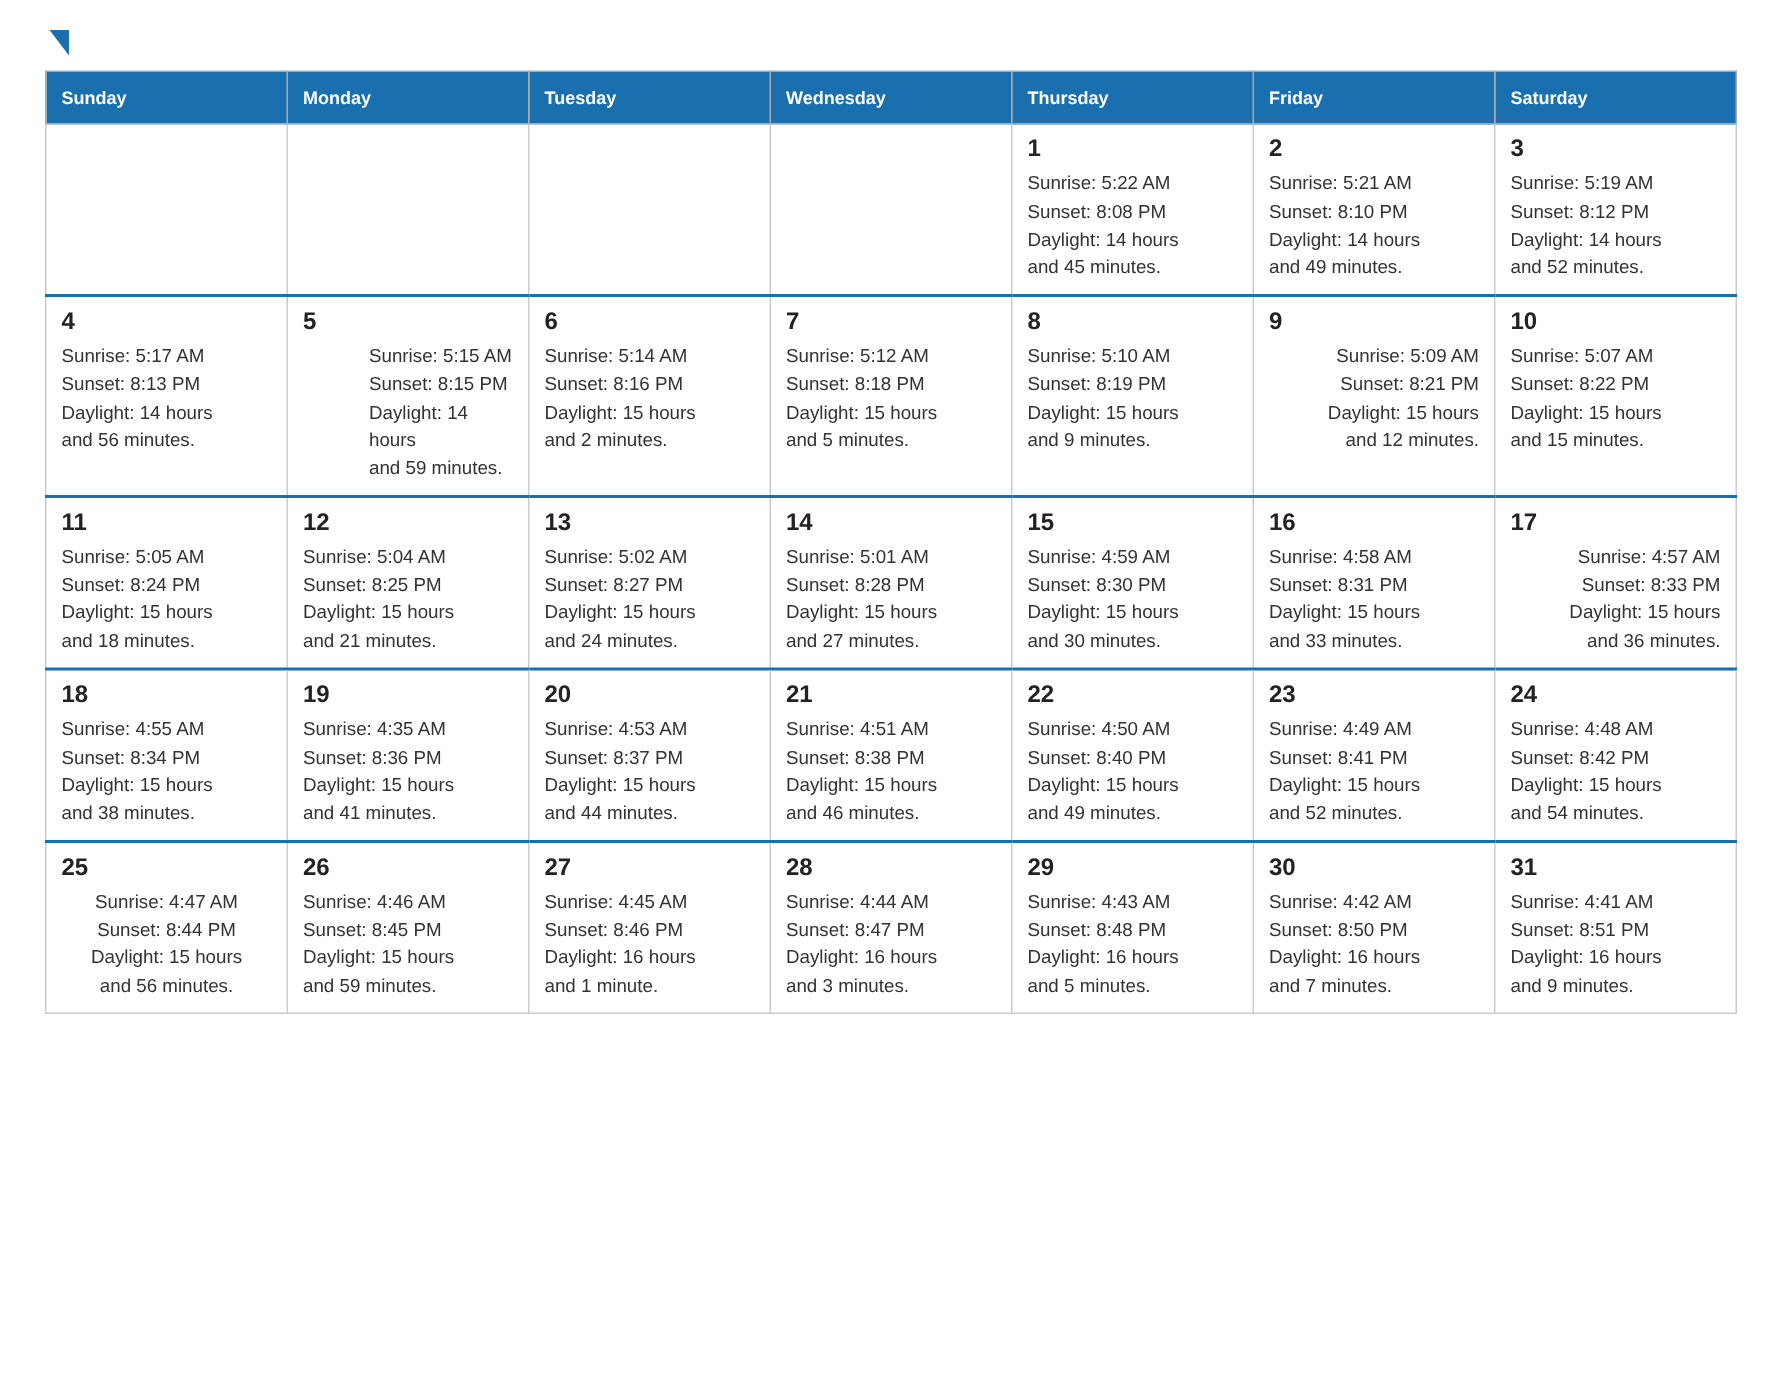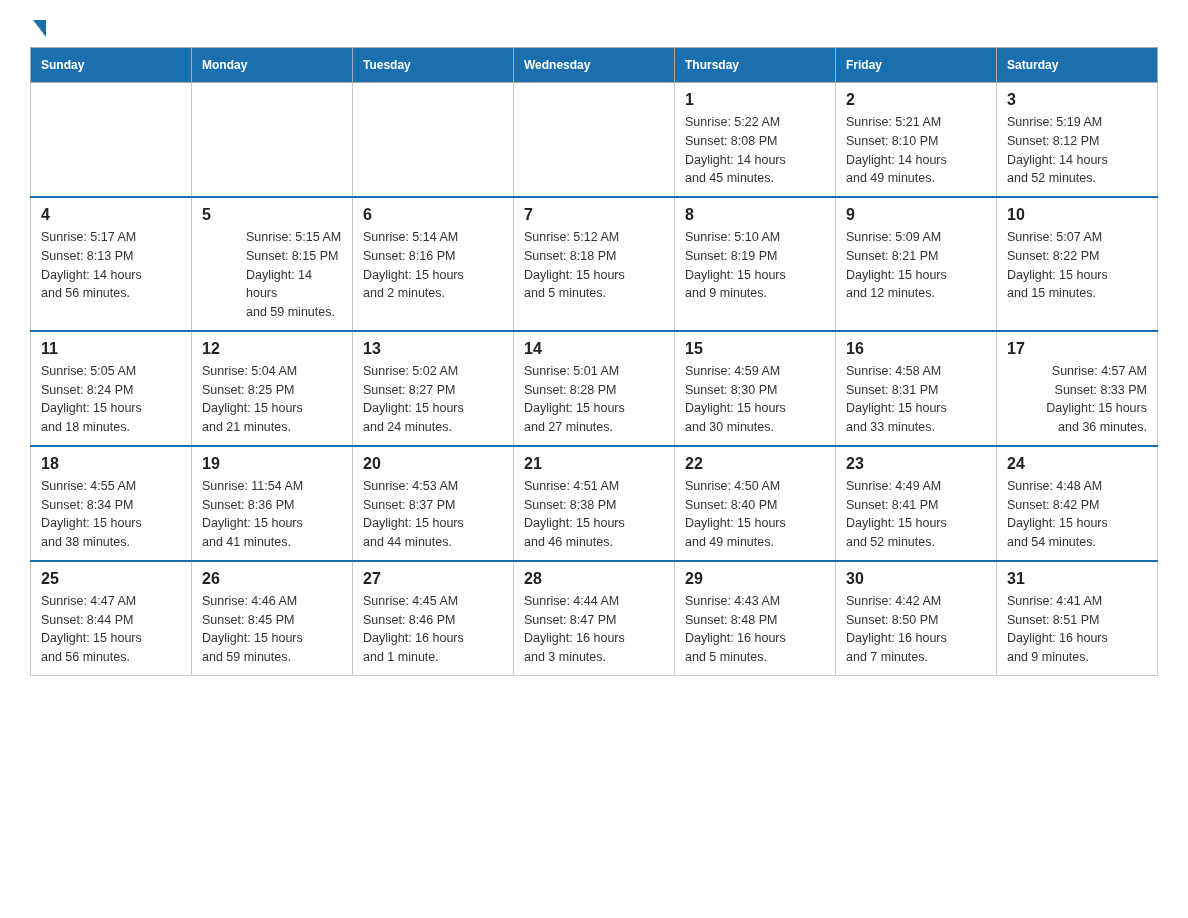--- a/index.html
+++ b/index.html
@@ -191,21 +191,21 @@
         </td>
         <td>
           <span class="day-number">8</span>
           <div class="day-info" style="white-space: pre-line;">Sunrise: 5:10 AM
 Sunset: 8:19 PM
 Daylight: 15 hours
 and 9 minutes.</div>
         </td>
         <td>
           <span class="day-number">9</span>
-          <div class="day-info" style="white-space: pre-line;">Sunrise: 5:09 AM
+          <div class="day-info" style="white-space: pre-line; text-align: right;">Sunrise: 5:09 AM
 Sunset: 8:21 PM
 Daylight: 15 hours
 and 12 minutes.</div>
         </td>
         <td>
           <span class="day-number">10</span>
           <div class="day-info" style="white-space: pre-line;">Sunrise: 5:07 AM
 Sunset: 8:22 PM
 Daylight: 15 hours
 and 15 minutes.</div>
@@ -265,21 +265,21 @@
       <tr>
         <td>
           <span class="day-number">18</span>
           <div class="day-info" style="white-space: pre-line;">Sunrise: 4:55 AM
 Sunset: 8:34 PM
 Daylight: 15 hours
 and 38 minutes.</div>
         </td>
         <td>
           <span class="day-number">19</span>
-          <div class="day-info" style="white-space: pre-line;">Sunrise: 11:54 AM
+          <div class="day-info" style="white-space: pre-line;">Sunrise: 4:35 AM
 Sunset: 8:36 PM
 Daylight: 15 hours
 and 41 minutes.</div>
         </td>
         <td>
           <span class="day-number">20</span>
           <div class="day-info" style="white-space: pre-line;">Sunrise: 4:53 AM
 Sunset: 8:37 PM
 Daylight: 15 hours
 and 44 minutes.</div>
@@ -309,21 +309,21 @@
           <span class="day-number">24</span>
           <div class="day-info" style="white-space: pre-line;">Sunrise: 4:48 AM
 Sunset: 8:42 PM
 Daylight: 15 hours
 and 54 minutes.</div>
         </td>
       </tr>
       <tr>
         <td style="border-bottom: 1px solid rgb(204, 204, 204);">
           <span class="day-number">25</span>
-          <div class="day-info" style="white-space: pre-line;">Sunrise: 4:47 AM
+          <div class="day-info" style="white-space: pre-line; text-align: center;">Sunrise: 4:47 AM
 Sunset: 8:44 PM
 Daylight: 15 hours
 and 56 minutes.</div>
         </td>
         <td style="border-bottom: 1px solid rgb(204, 204, 204);">
           <span class="day-number">26</span>
           <div class="day-info" style="white-space: pre-line;">Sunrise: 4:46 AM
 Sunset: 8:45 PM
 Daylight: 15 hours
 and 59 minutes.</div>

